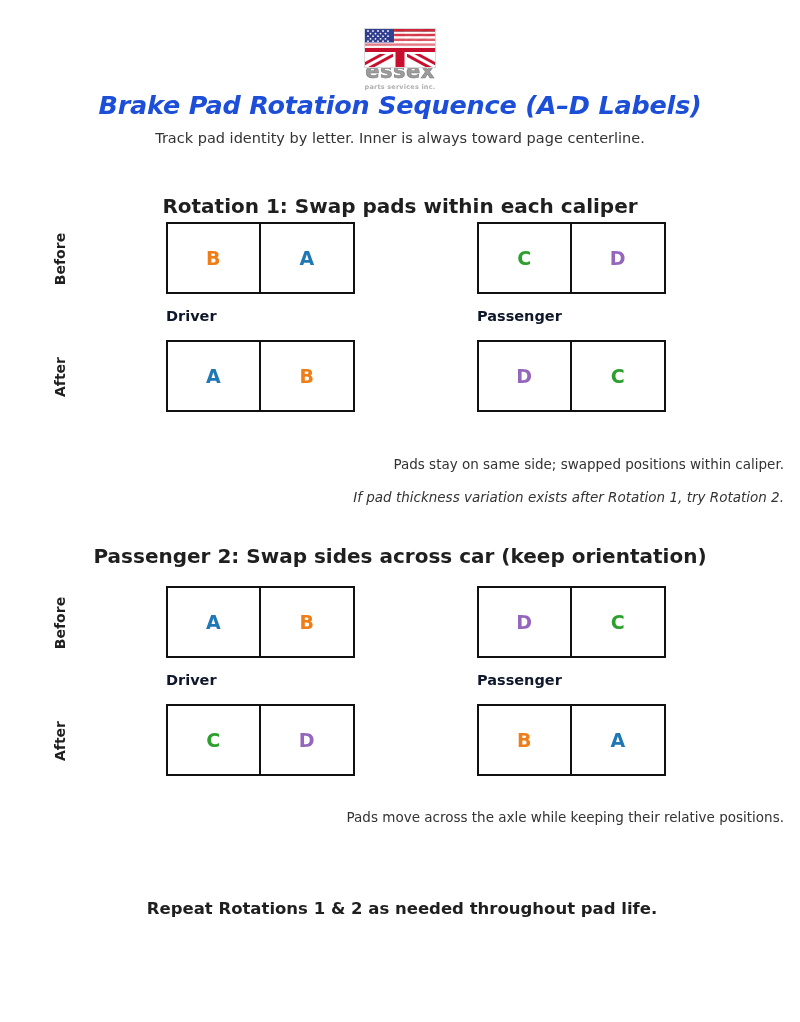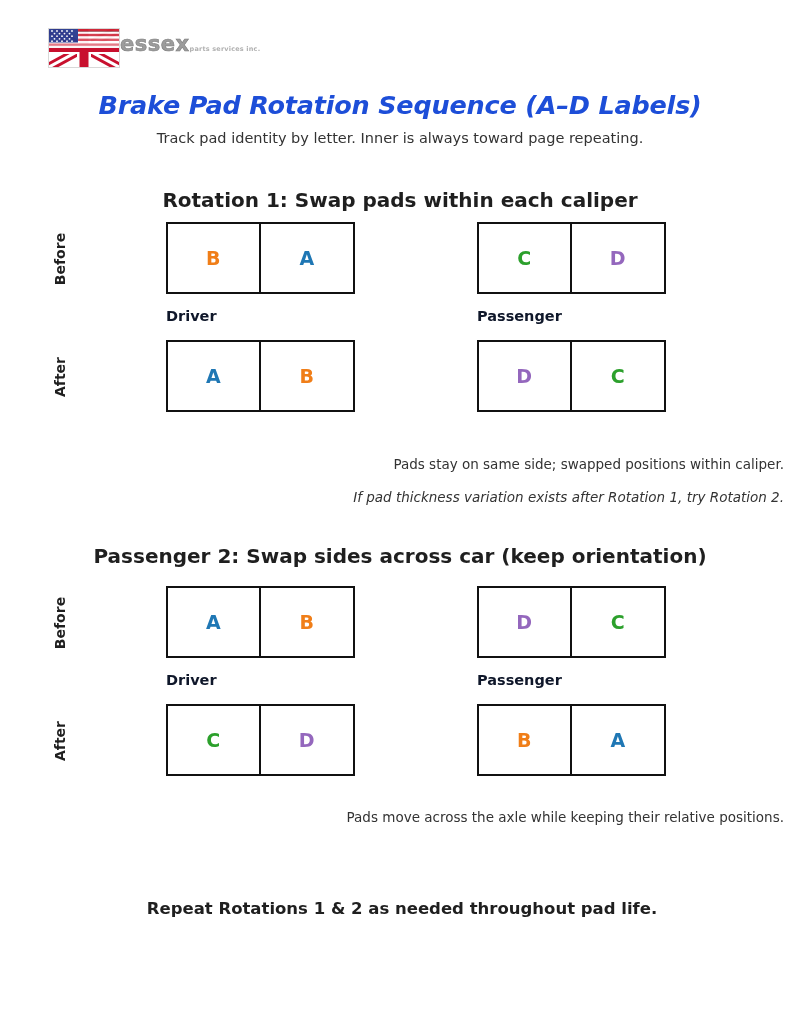--- a/index.html
+++ b/index.html
@@ -15,23 +15,22 @@
     color: #222222;
     overflow: hidden;
   }
 
   
   .logo-block {
     position: absolute;
     left: 0; right: 0;
     top: 28px;
     display: flex;
-    flex-direction: row;
+    flex-direction: column;
     align-items: center;
-    margin-left: 48px;
   }
   .logo-flag {
     width: 70px;
     height: 38px;
     position: relative;
     overflow: hidden;
     border: 1px solid #d8d8d8;
     background: #ffffff;
   }
   .logo-flag svg { display: block; }
@@ -75,21 +74,21 @@
   }
 
   .section-title {
     position: absolute;
     left: 0; right: 0;
     text-align: center;
     font-size: 20px;
     font-weight: 700;
     color: #1f1f1f;
   }
-  #rot1-title { top: 188px; }
+  #rot1-title { top: 194px; }
   #rot2-title { top: 544px; }
 
   
   .caliper {
     position: absolute;
     display: flex;
     border: 2.5px solid #111111;
     background: #ffffff;
     box-sizing: border-box;
     height: 72px;
@@ -227,21 +226,21 @@
           <circle cx="23" cy="12.2" r="0.9"></circle>
         </g>
       </g>
     </svg>
   </div>
   <div class="logo-word">essex</div>
   <div class="logo-sub">parts services inc.</div>
 </div>
 
 <div class="page-title">Brake Pad Rotation Sequence (A–D Labels)</div>
-<div class="page-subtitle">Track pad identity by letter. Inner is always toward page repeating.</div>
+<div class="page-subtitle">Track pad identity by letter. Inner is always toward page centerline.</div>
 
 <div class="section-title" id="rot1-title">Rotation 1: Swap pads within each caliper</div>
 
 <div class="side-label" id="r1-before-label">Before</div>
 <div class="side-label" id="r1-after-label">After</div>
 
 <div class="caliper cal-driver" id="r1-before-driver">
   <div class="pad inner-divider" style="color: rgb(240, 126, 24);">B</div>
   <div class="pad" style="color: rgb(31, 119, 180);">A</div>
 </div>

